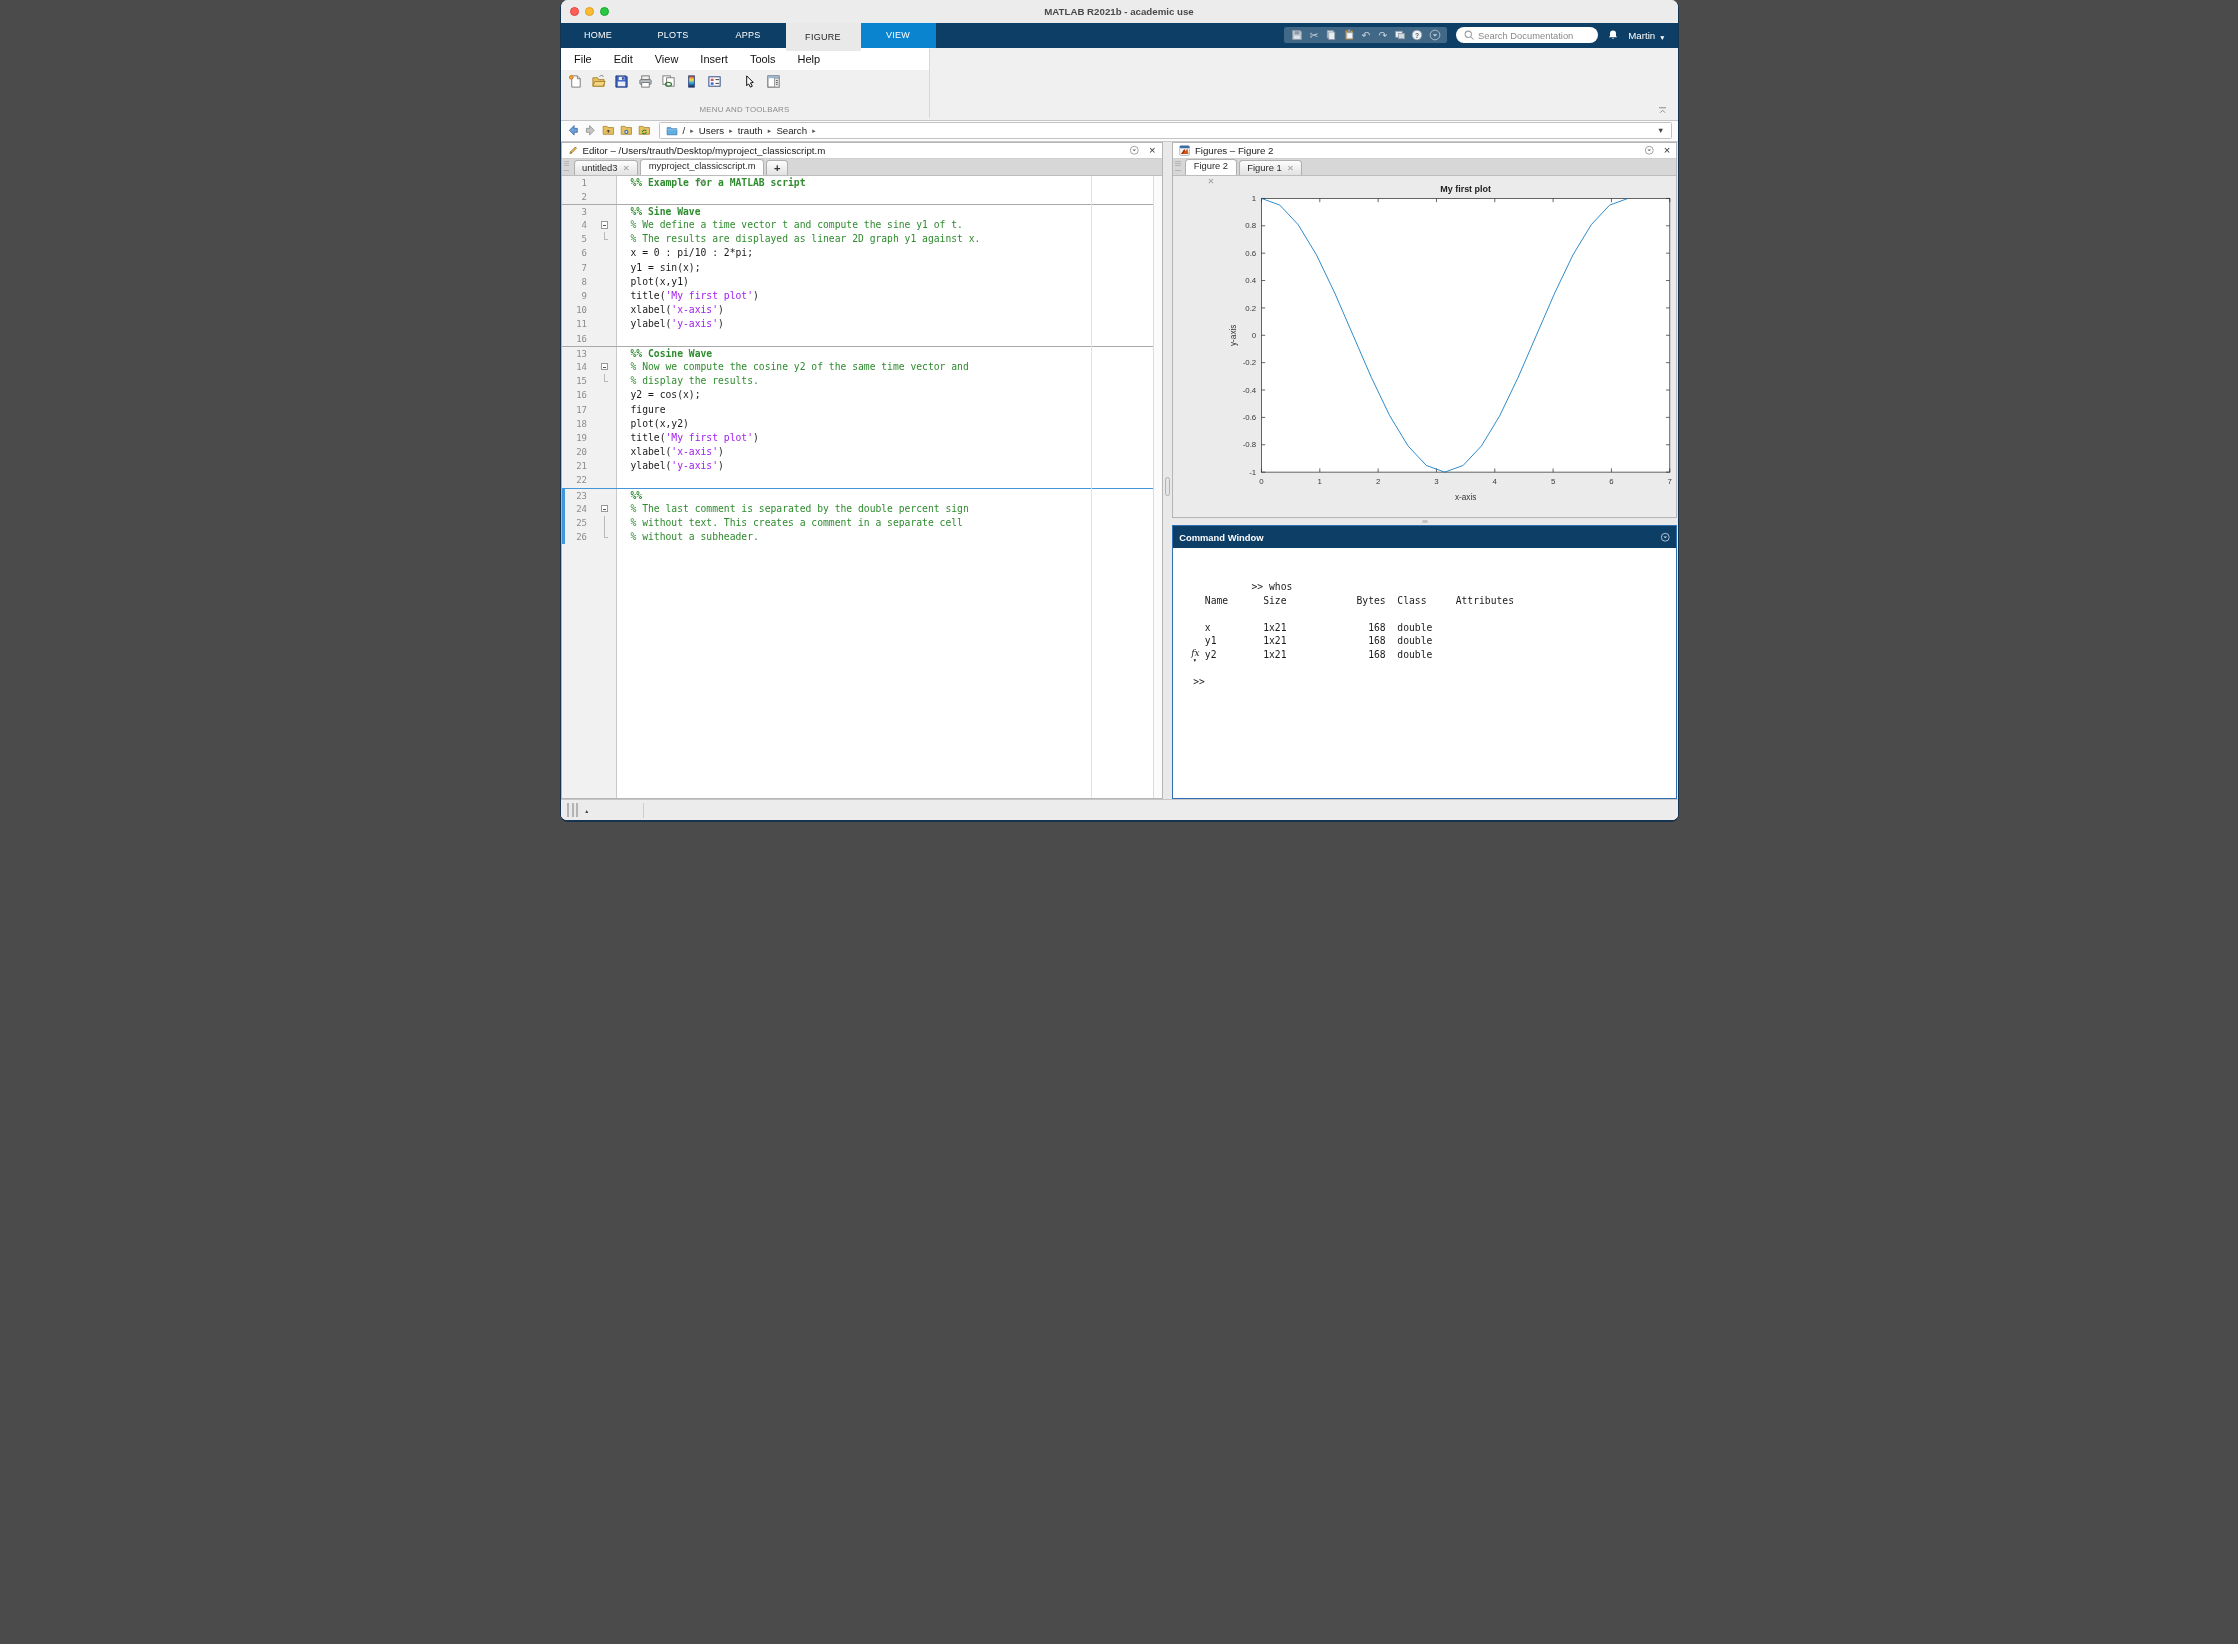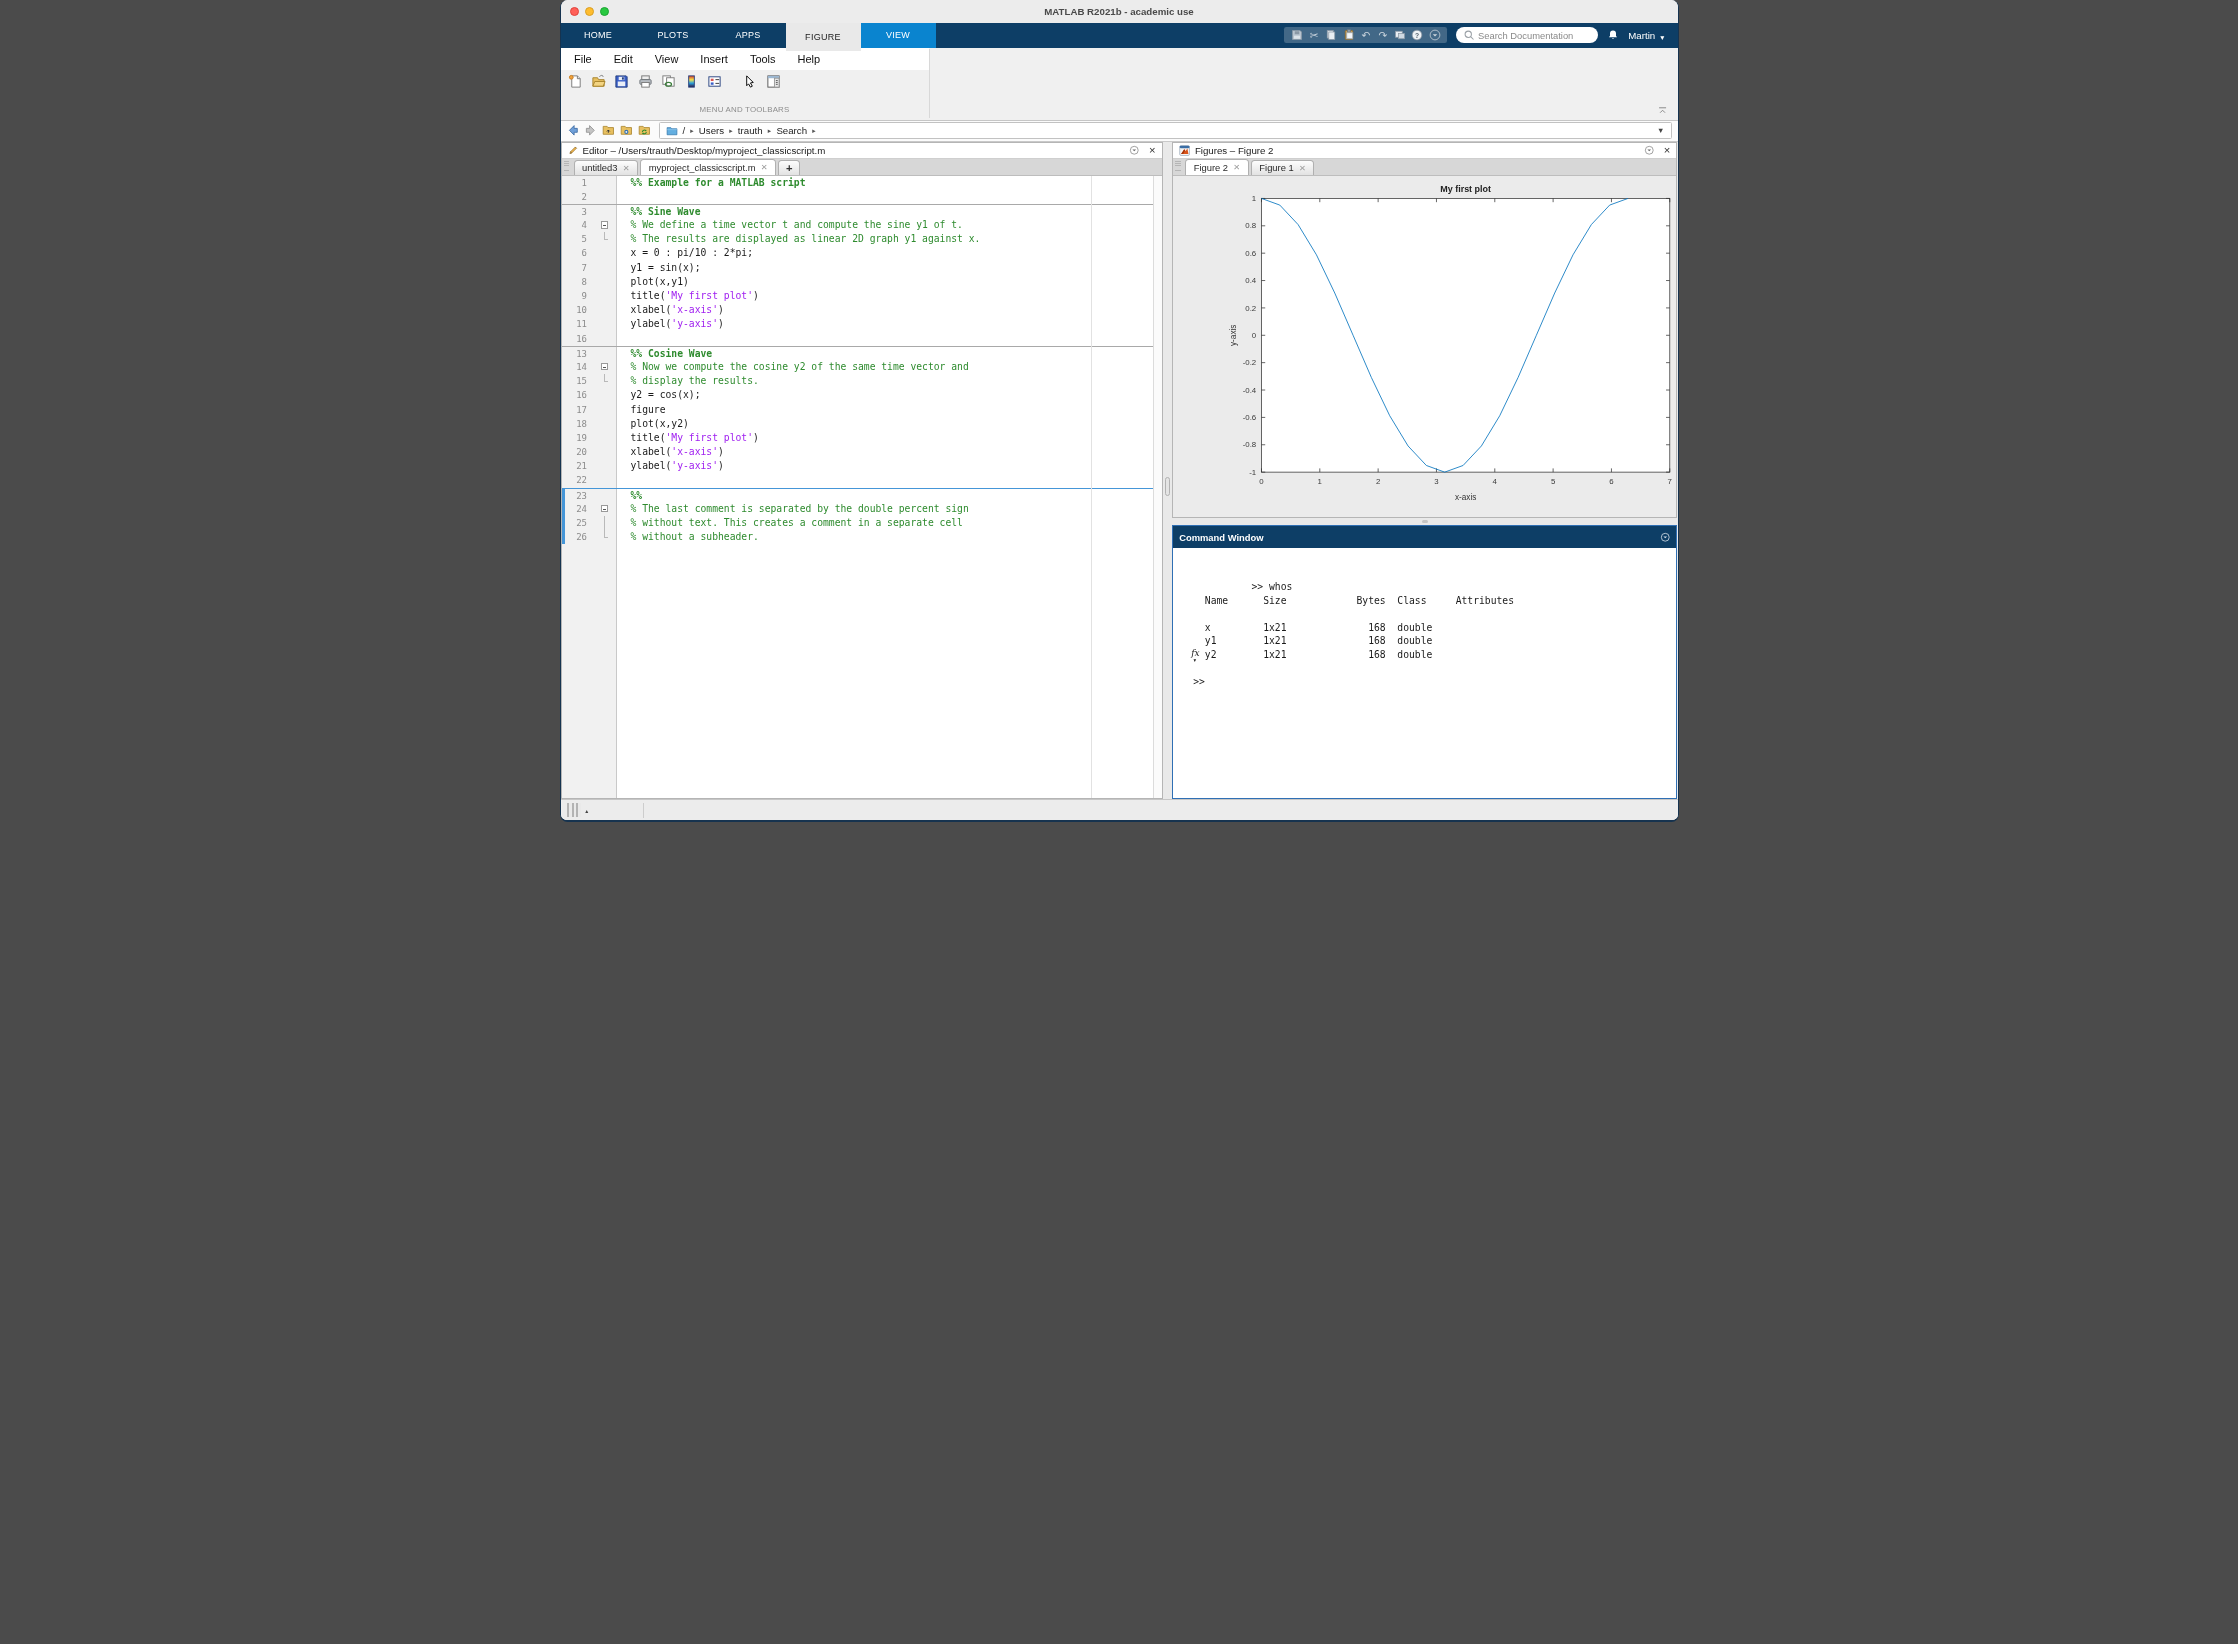--- a/index.html
+++ b/index.html
@@ -58,21 +58,21 @@
     border-bottom:0.7px solid #cfcfcf;font-size:9.7px;color:#1a1a1a;flex:none;}
   .header-actions{margin-left:auto;display:flex;align-items:center;gap:9px;}
   .close-x{font-size:11.2px;color:#333;line-height:10.5px;}
   .tabbar{height:16.5px;background:#d7d7d7;border-bottom:0.7px solid #bdbdbd;display:flex;
     align-items:flex-end;padding-left:12px;position:relative;flex:none;}
   .tab-grip{position:absolute;left:2.2px;top:2.2px;bottom:2.2px;width:5.2px;
     background:repeating-linear-gradient(#b5b5b5 0 0.7px,transparent 0.7px 2.2px);}
   .etab{height:15px;display:flex;align-items:center;gap:5.2px;padding:0 7.5px;font-size:9.4px;color:#2a2a2a;
     background:linear-gradient(#fdfdfd,#e2e2e2);border:0.7px solid #b0b0b0;border-bottom:none;
     border-radius:3.7px 3.7px 0 0;margin-right:2.2px;}
-  .etab.active{background:#fff;height:16.5px;margin-bottom:-0.7px;z-index:2;}
+  .etab.active{background:#fff;height:16.5px;margin-bottom:-0.7px;z-index:2;flex-direction:column;}
   .tab-x{color:#9a9a9a;font-size:8.2px;}
   .plus-tab{height:15px;display:flex;align-items:center;padding:0 6.7px;font-size:11.2px;font-weight:bold;
     color:#333;background:linear-gradient(#fdfdfd,#e2e2e2);border:0.7px solid #b0b0b0;border-bottom:none;
     border-radius:3.7px 3.7px 0 0;}
   
   .editor-panel{width:602px;display:flex;flex-direction:column;background:#fff;
     border:0.7px solid #b5b5b5;flex:none;}
   .code{flex:1;position:relative;overflow:hidden;background:#fff;
     font-family:"DejaVu Sans Mono",monospace;font-size:9.7px;display:flex;flex-direction:column;}
   .cl{display:flex;height:14.2px;line-height:14.2px;position:relative;flex:none;}

